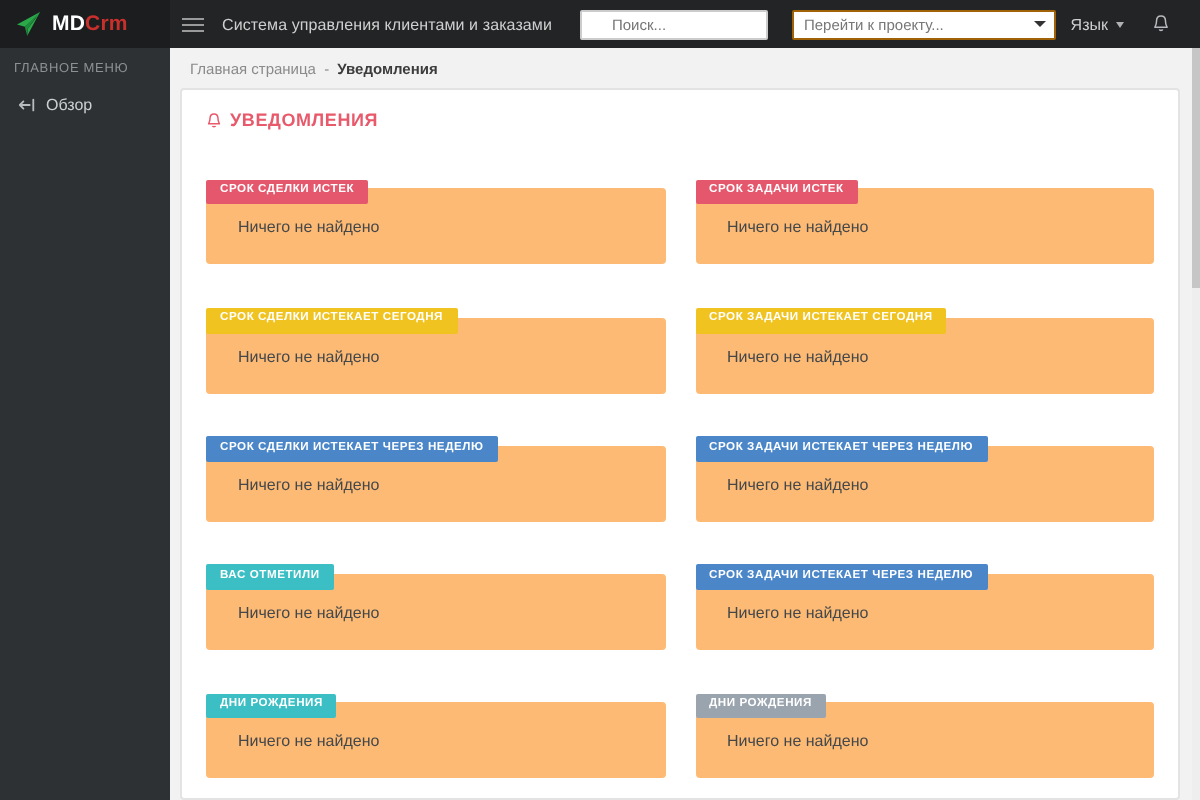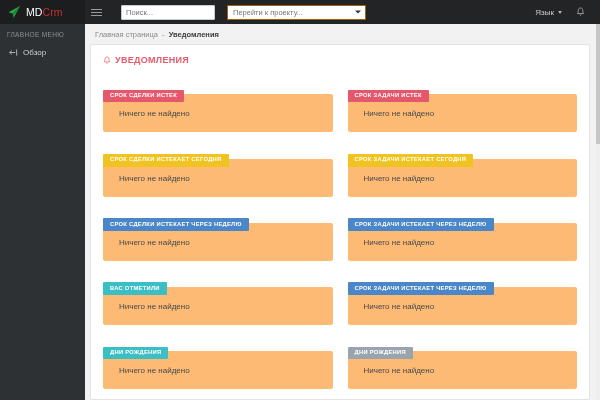--- a/index.html
+++ b/index.html
@@ -27,21 +27,21 @@
     flex: 0 0 85px;
   }
   .logo-plane {
     width: 14px; height: 14px;
     flex: 0 0 14px;
     margin-right: 5px;
     position: relative;
   }
   .logo-plane svg { display: block; }
   .brand-text {
-    font-size: 10.5px; font-weight: normal;
+    font-size: 10.5px; font-weight: bold;
     letter-spacing: .1px;
     white-space: nowrap;
   }
   .brand-md { color: #ffffff; }
   .brand-crm { color: #c9302c; }
 
   .hamburger {
     width: 22px; height: 24px;
     display: flex; flex-direction: column;
     align-items: center; justify-content: center;
@@ -56,21 +56,21 @@
     margin-left: 4px; white-space: nowrap;
     letter-spacing: .05px;
   }
 
   .nav-search {
     margin-left: 14px;
     width: 94px; height: 15px;
     background: #ffffff; border: 1px solid #cccccc;
     border-radius: 1px;
     font-size: 7.5px; color: #777;
-    padding: 0 4px;
+    padding: 0 15px;
     font-family: inherit;
     outline: none;
   }
   .nav-project {
     margin-left: 12px;
     position: relative;
     width: 139px; height: 15px;
     background: #ffffff; border: 1px solid #a16207;
     border-radius: 1px;
     display: flex; align-items: center;
@@ -231,20 +231,21 @@
     </span>
     <span class="brand-text"><span class="brand-md">MD</span><span class="brand-crm">Crm</span></span>
   </div>
 
   <div class="hamburger">
     <i></i>
     <i></i>
     <i></i>
   </div>
 
+  <div class="nav-tagline">Система управления клиентами и заказами</div>
 
   <input class="nav-search" type="text" placeholder="Поиск..." style="">
 
   <div class="nav-project">
     <span class="ph">Перейти к проекту...</span>
     <span class="caret-sq"></span>
   </div>
 
   <div class="nav-right">
 

